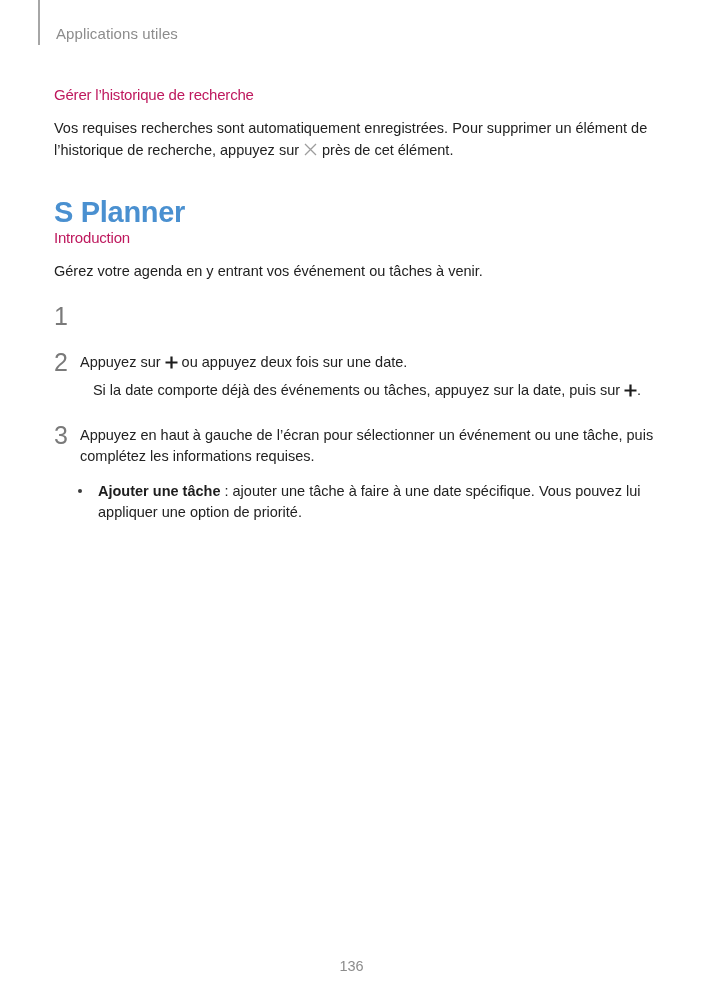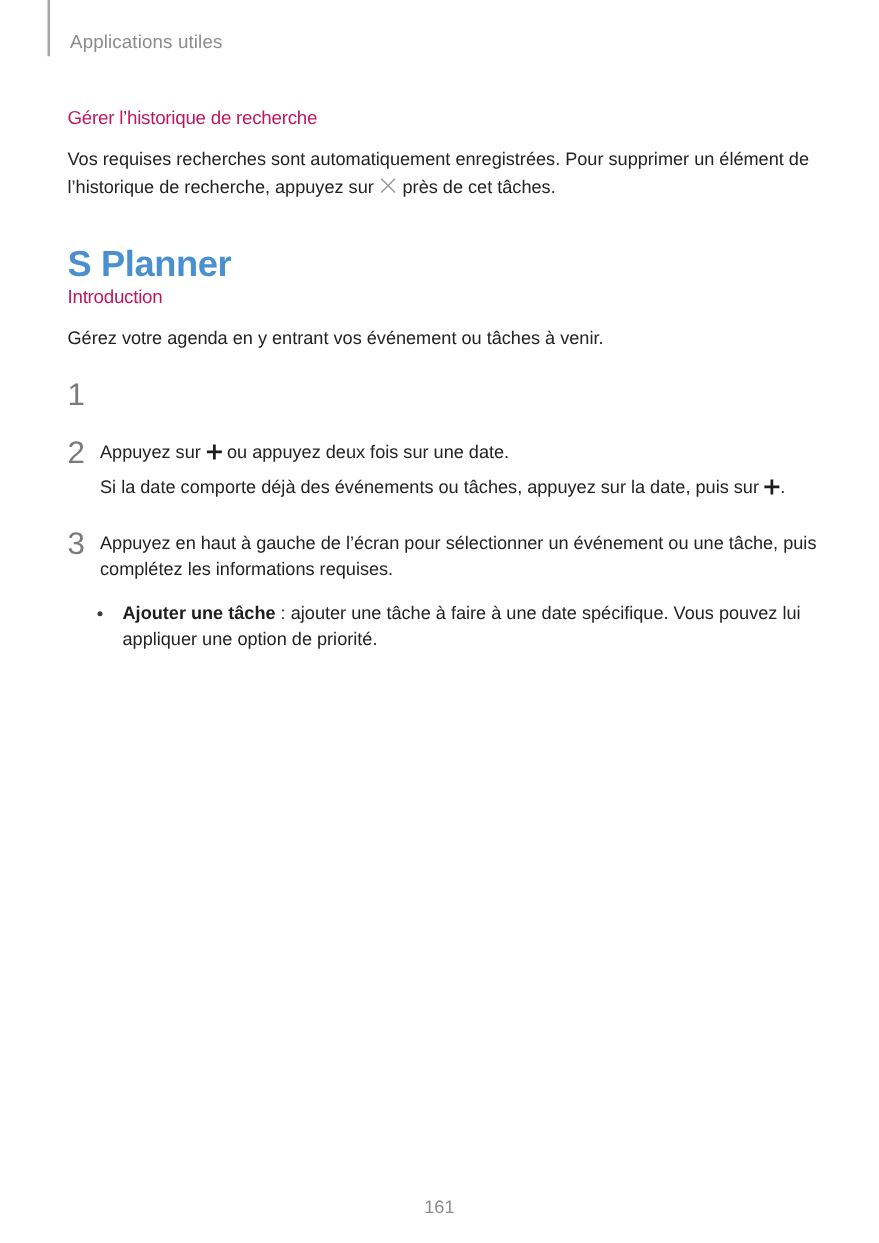--- a/index.html
+++ b/index.html
@@ -76,21 +76,21 @@
     color: #7a7a7a;
     font-stretch: condensed;
   }
   .step-body {
     padding-top: 3px;
     font-size: 14.5px;
     line-height: 21.5px;
     width: 574px;
   }
   .step-body p { margin: 0; }
-  .step-body p.step-subline { margin-top: 7px; }
+  .step-body p.step-subline { margin-top: 7px; text-align: center; }
 
   
   .bullet-list { margin-top: 13px; }
   .bullet {
     display: flex;
     align-items: flex-start;
     margin-top: 11px;
   }
   .bullet-dot {
     flex: 0 0 4px;
@@ -132,21 +132,21 @@
 
   <div class="header-rule"></div>
   <div class="running-header">Applications utiles</div>
 
   <main class="content">
 
     <section>
       <h2 class="sub-heading">Gérer l’historique de recherche</h2>
       <p class="body-text"><span>Vos requises recherches sont automatiquement enregistrées. Pour supprimer un élément de l’historique de recherche, appuyez sur</span><span class="icon-inline"><svg width="15" height="15" viewBox="0 0 15 15">
               <path d="M2 2 L13 13 M13 2 L2 13" stroke="#9d9d9d" stroke-width="1.3" fill="none"></path>
-            </svg></span><span>près de cet tâches.</span></p>
+            </svg></span><span>près de cet élément.</span></p>
     </section>
 
     <h1 class="chapter-heading mt-chapter">S Planner</h1>
 
     <section>
       <h2 class="sub-heading mt-chapter">Introduction</h2>
       <p class="body-text">Gérez votre agenda en y entrant vos événement ou tâches à venir.</p>
     </section>
 
     <section>
@@ -184,15 +184,15 @@
         <div class="bullet">
           <span class="bullet-dot"></span>
           <p class="bullet-text" style="margin:0 0 0 16px;"><strong>Ajouter une tâche</strong><span> : ajouter une tâche à faire à une date spécifique. Vous pouvez lui appliquer une option de priorité.</span></p>
         </div>
 
       </div>
     </section>
 
   </main>
 
-  <div class="page-number">161</div>
+  <div class="page-number">136</div>
 
 </div>
 
 </body></html>

